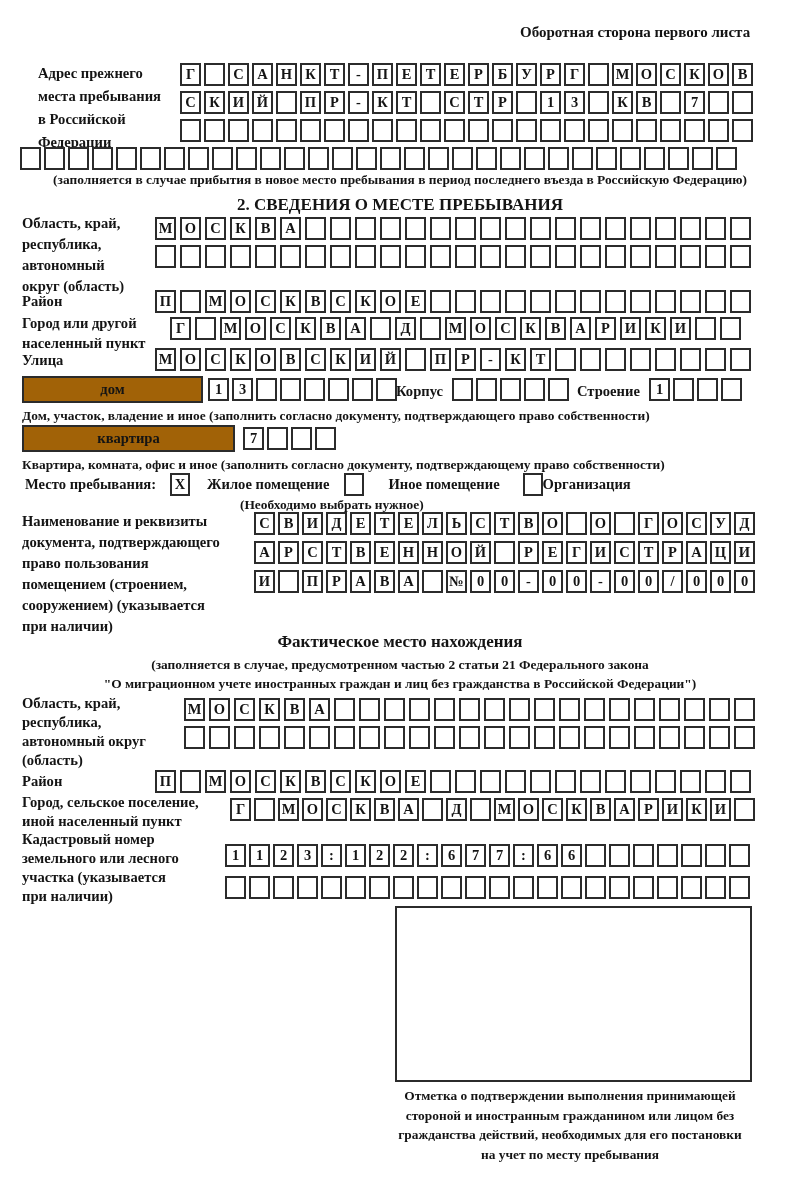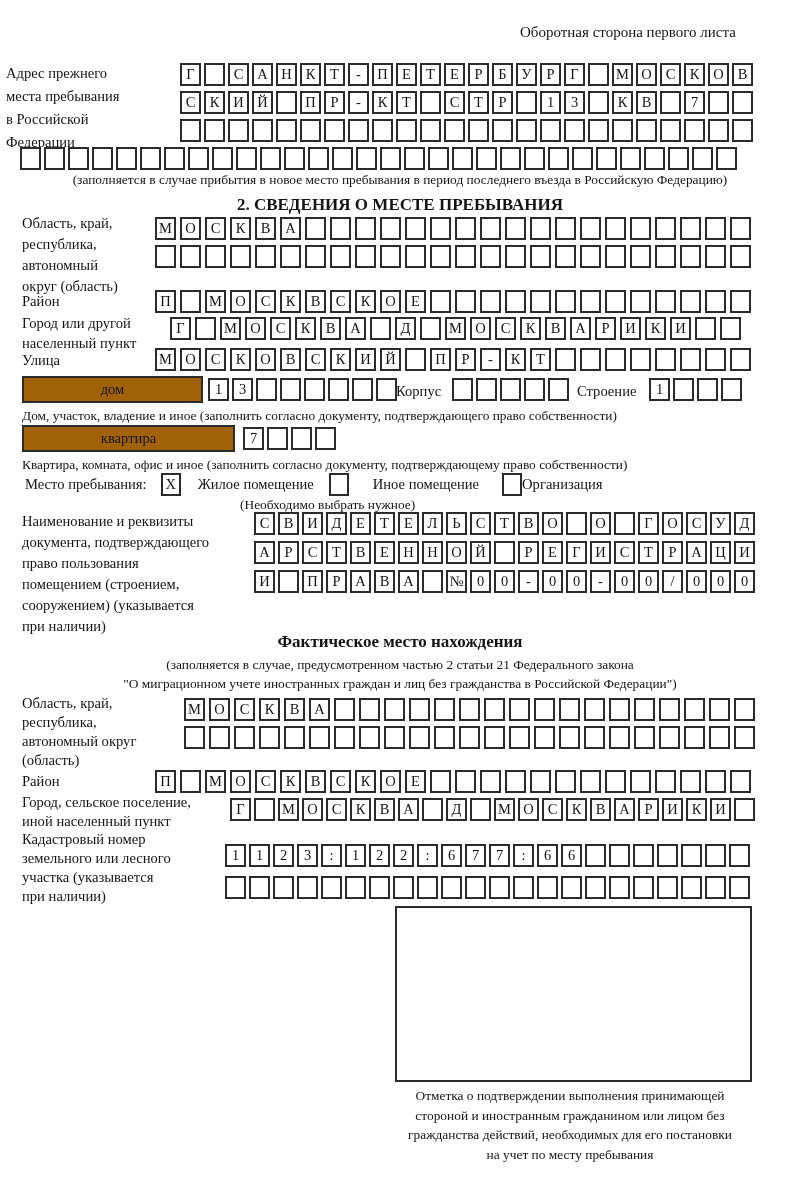--- a/index.html
+++ b/index.html
@@ -2,21 +2,21 @@
 <html><head>
 <meta charset="utf-8">
 <style>
   html,body{margin:0;padding:0;background:#e8e8e8;}
   .page{
     position:relative;width:800px;height:1180px;margin:0 auto;
     background:#ffffff;color:#141414;
     font-family:"Liberation Serif","DejaVu Serif",serif;
     overflow:hidden;
   }
-  .abs{position:absolute;}
+  .abs{position:absolute;font-weight:bold;}
   .lbl{font-size:14.6px;line-height:21px;white-space:pre-line;}
   .caption{font-size:13.4px;white-space:pre-line;}
   .center{width:800px;left:0;text-align:center;}
   .heading{font-weight:bold;font-size:17px;}
   .boxrow{display:flex;}
   .cell{
     flex:none;width:21px;height:23px;box-sizing:border-box;
     border:2px solid #2b2b2b;margin-right:3px;
     display:flex;align-items:center;justify-content:center;
     font-size:14.5px;background:#fff;
@@ -33,21 +33,21 @@
   .stayrow{display:flex;align-items:center;font-size:14.6px;}
   .stamp{box-sizing:border-box;border:2px solid #2b2b2b;background:#fff;}
 </style>
 </head>
 <body>
 
 <div class="page">
 
   <div class="abs" style="left:520px;top:24px;font-size:15px;">Оборотная сторона первого листа</div>
 
-  <div class="abs lbl" style="left:6px;top:62px;line-height:23px;width:155px;">Адрес прежнего
+  <div class="abs lbl" style="left:38px;top:62px;line-height:23px;width:155px;">Адрес прежнего
 места пребывания
 в Российской
 Федерации</div>
   <div class="abs boxrow" style="left:180px;top:63px;">
       <span class="cell">Г</span>
       <span class="cell"></span>
       <span class="cell">С</span>
       <span class="cell">А</span>
       <span class="cell">Н</span>
       <span class="cell">К</span>

